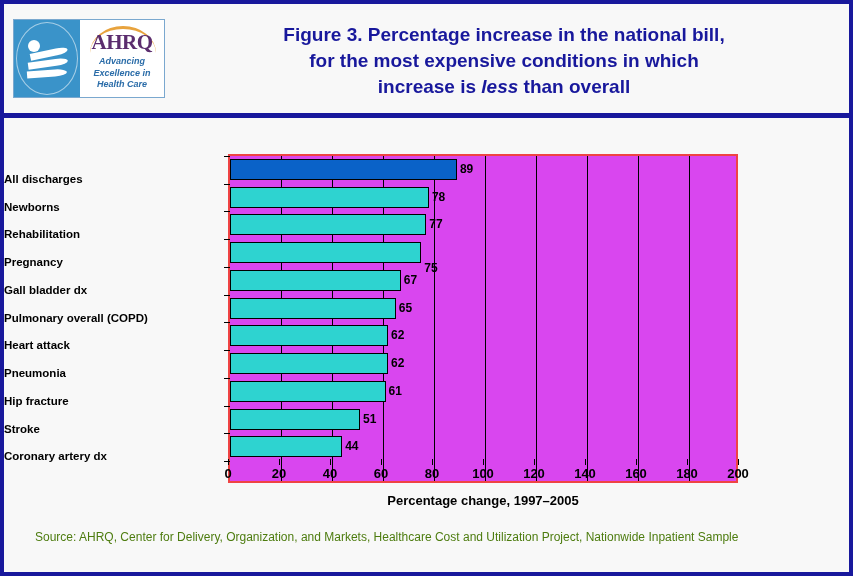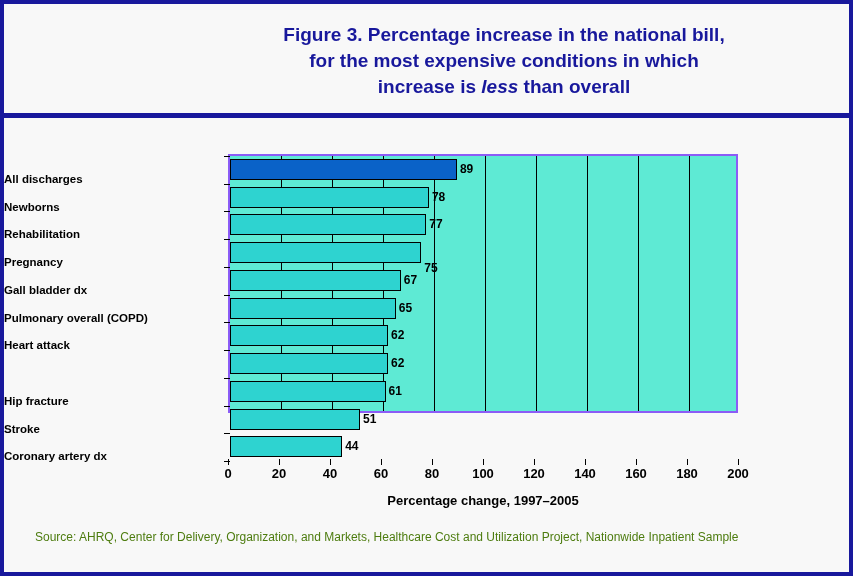--- a/index.html
+++ b/index.html
@@ -138,24 +138,24 @@
     width: 845px;
     height: 454px;
   }
 
   
   #plot {
     position: absolute;
     left: 224px;
     top: 36px;
     width: 510px;
-    height: 259px;
-    border: 2px solid #8b5cf6;
-    box-sizing: border-box;
-    background: #5eead4;
+    height: 329px;
+    border: 2px solid #ef4444;
+    box-sizing: border-box;
+    background: #d946ef;
   }
   .gridline {
     position: absolute;
     top: 0; bottom: 0;
     width: 1px;
     background: #000000;
   }
   #bars {
     position: absolute;
     left: 0; top: 0; right: 0; bottom: 0;
@@ -253,40 +253,59 @@
     white-space: nowrap;
   }
 </style>
 </head>
 <body>
 
 <div id="page">
 
   <div id="header">
 
+    <div id="logo">
+      <div id="logo-left">
+        <div id="logo-seal-text"></div>
+        <div class="bird" id="bird-head"></div>
+        <div class="bird" id="bird-w1"></div>
+        <div class="bird" id="bird-w2"></div>
+        <div class="bird" id="bird-w3"></div>
+      </div>
+      <div id="logo-right">
+        <div id="logo-arc"></div>
+        <div id="logo-ahrq">AHRQ</div>
+        <div id="logo-tag">
+          <div>Advancing</div>
+          <div>Excellence in</div>
+          <div>Health Care</div>
+        </div>
+      </div>
+    </div>
 
     <div id="title">
       <div>Figure 3. Percentage increase in the national bill,</div>
       <div>for the most expensive conditions in which</div>
       <div><span>increase is </span><span class="it">less</span><span> than overall</span></div>
     </div>
   </div>
 
   <div id="header-rule"></div>
 
   <div id="chart">
 
     <div id="ylabels">
         <div class="ylabel" style="top: 3px;">All discharges</div>
         <div class="ylabel" style="top: 30.7273px;">Newborns</div>
         <div class="ylabel" style="top: 58.4545px;">Rehabilitation</div>
         <div class="ylabel" style="top: 86.1818px;">Pregnancy</div>
         <div class="ylabel" style="top: 113.909px;">Gall bladder dx</div>
         <div class="ylabel" style="top: 141.636px;">Pulmonary overall (COPD)</div>
         <div class="ylabel" style="top: 169.364px;">Heart attack</div>
+        <div class="ylabel" style="top: 197.091px;">Pneumonia</div>
         <div class="ylabel" style="top: 224.818px;">Hip fracture</div>
         <div class="ylabel" style="top: 252.545px;">Stroke</div>
         <div class="ylabel" style="top: 280.273px;">Coronary artery dx</div>
       </div>
 
     <div id="plot">
       <div id="gridlines">
           <div class="gridline" style="left: 51px;"></div>
           <div class="gridline" style="left: 102px;"></div>
           <div class="gridline" style="left: 153px;"></div>

